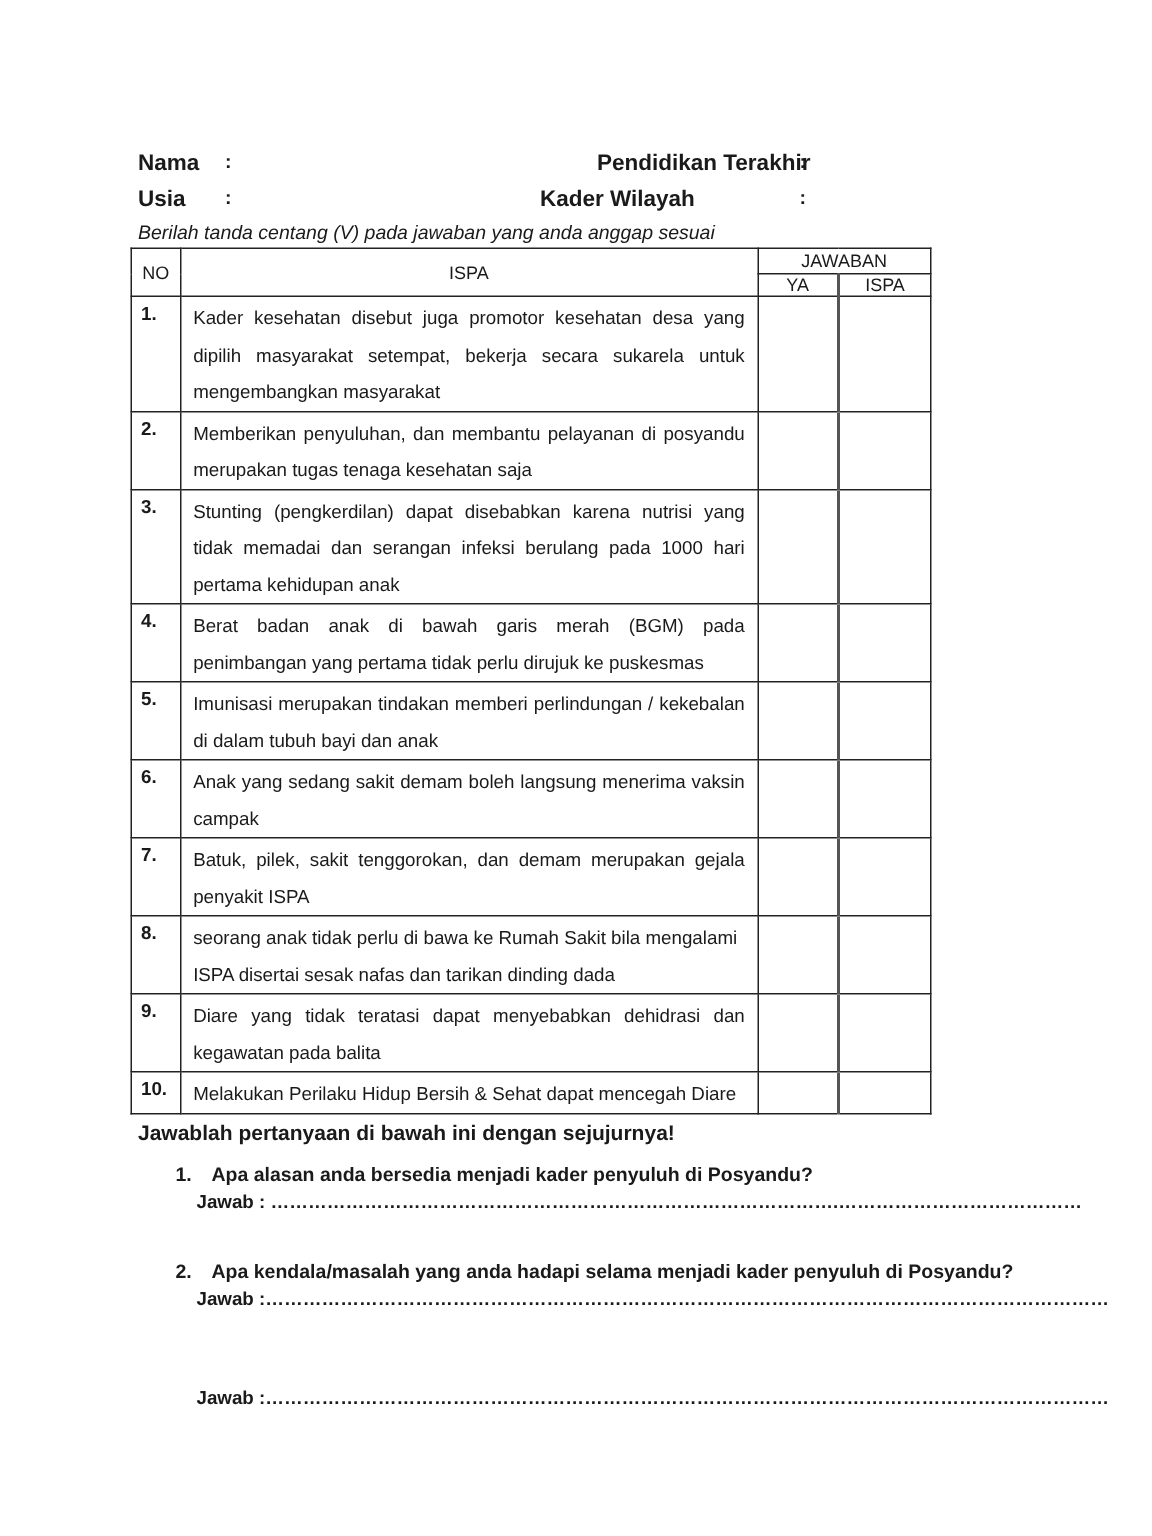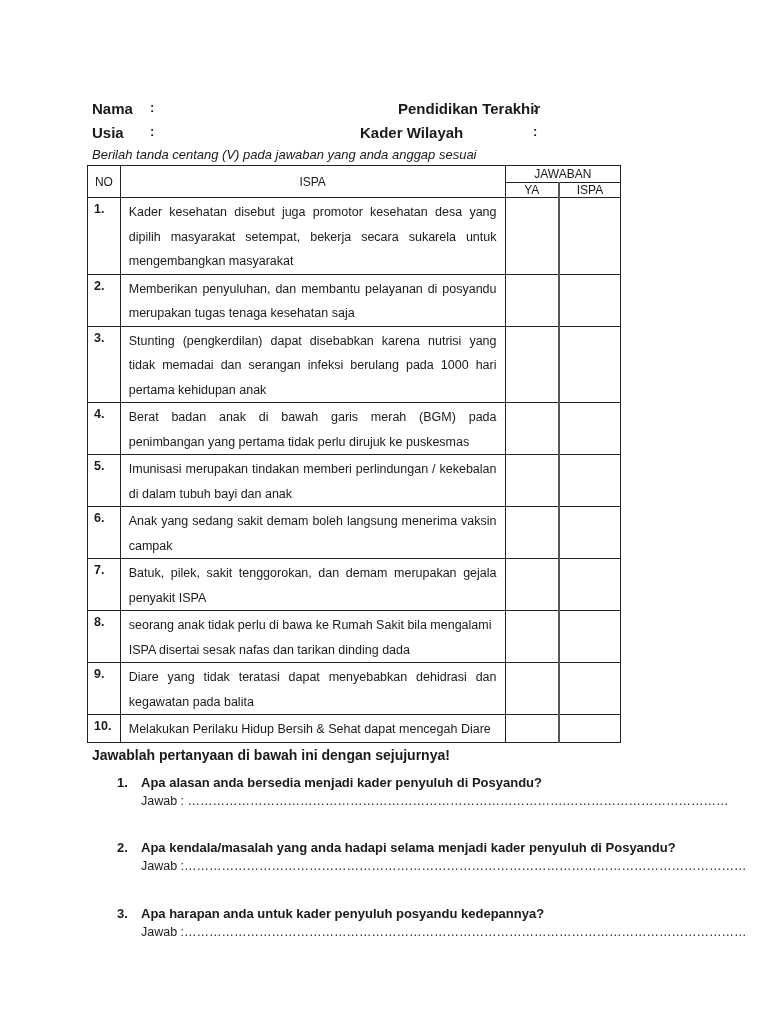--- a/index.html
+++ b/index.html
@@ -16,21 +16,21 @@
   .c-no { width:33px; }
   .c-soal { width:424px; }
   .c-ya { width:57px; }
   .c-tidak { width:64px; border-left:2px solid #555 !important; }
   .no-cell { padding:4px 0 0 6px !important; font-weight:bold; }
   .soal-cell { padding:2px 8px 0 8px !important; font-weight:normal; text-align:justify; line-height:24.5px;margin-left:44px; }
   .soal-cell.single { text-align:left; }
   .section2 { position:absolute; left:92px; top:747px; font-size:14px; font-weight:bold; }
   .q { position:absolute; left:117px; font-size:13px; font-weight:bold; }
   .q .num { display:inline-block; width:24px; }
-  .ans { position:absolute; left:141px; font-size:12.5px; font-weight:normal; white-space:nowrap; }
+  .ans { position:absolute; left:131px; font-size:12.5px; font-weight:bold; white-space:nowrap; }
 </style>
 </head>
 <body>
 
 <div class="page">
 
 
   <div class="field" style="left:92px; top:100px;">Nama</div>
   <div class="colon" style="left:150px; top:100px;">:</div>
   <div class="field" style="left:398px; top:100px;">Pendidikan Terakhir</div>
@@ -124,18 +124,15 @@
   <div class="q" style="top:775px;">
     <span class="num">1.</span><span>Apa alasan anda bersedia menjadi kader penyuluh di Posyandu?</span>
   </div>
   <div class="ans" style="top:794px;">Jawab : ……………………………………………………………………………….…………………………………</div>
 
   <div class="q" style="top:840px;">
     <span class="num">2.</span><span>Apa kendala/masalah yang anda hadapi selama menjadi kader penyuluh di Posyandu?</span>
   </div>
   <div class="ans" style="top:859px;">Jawab :………………………………………………………………………………………………………………………</div>
 
-  <div class="q" style="top:906px;">
-    <span class="num">3.</span><span>Apa harapan anda untuk kader penyuluh posyandu kedepannya?</span>
-  </div>
   <div class="ans" style="top:925px;">Jawab :………………………………………………………………………………………………………………………</div>
 
 </div>
 
 </body></html>

